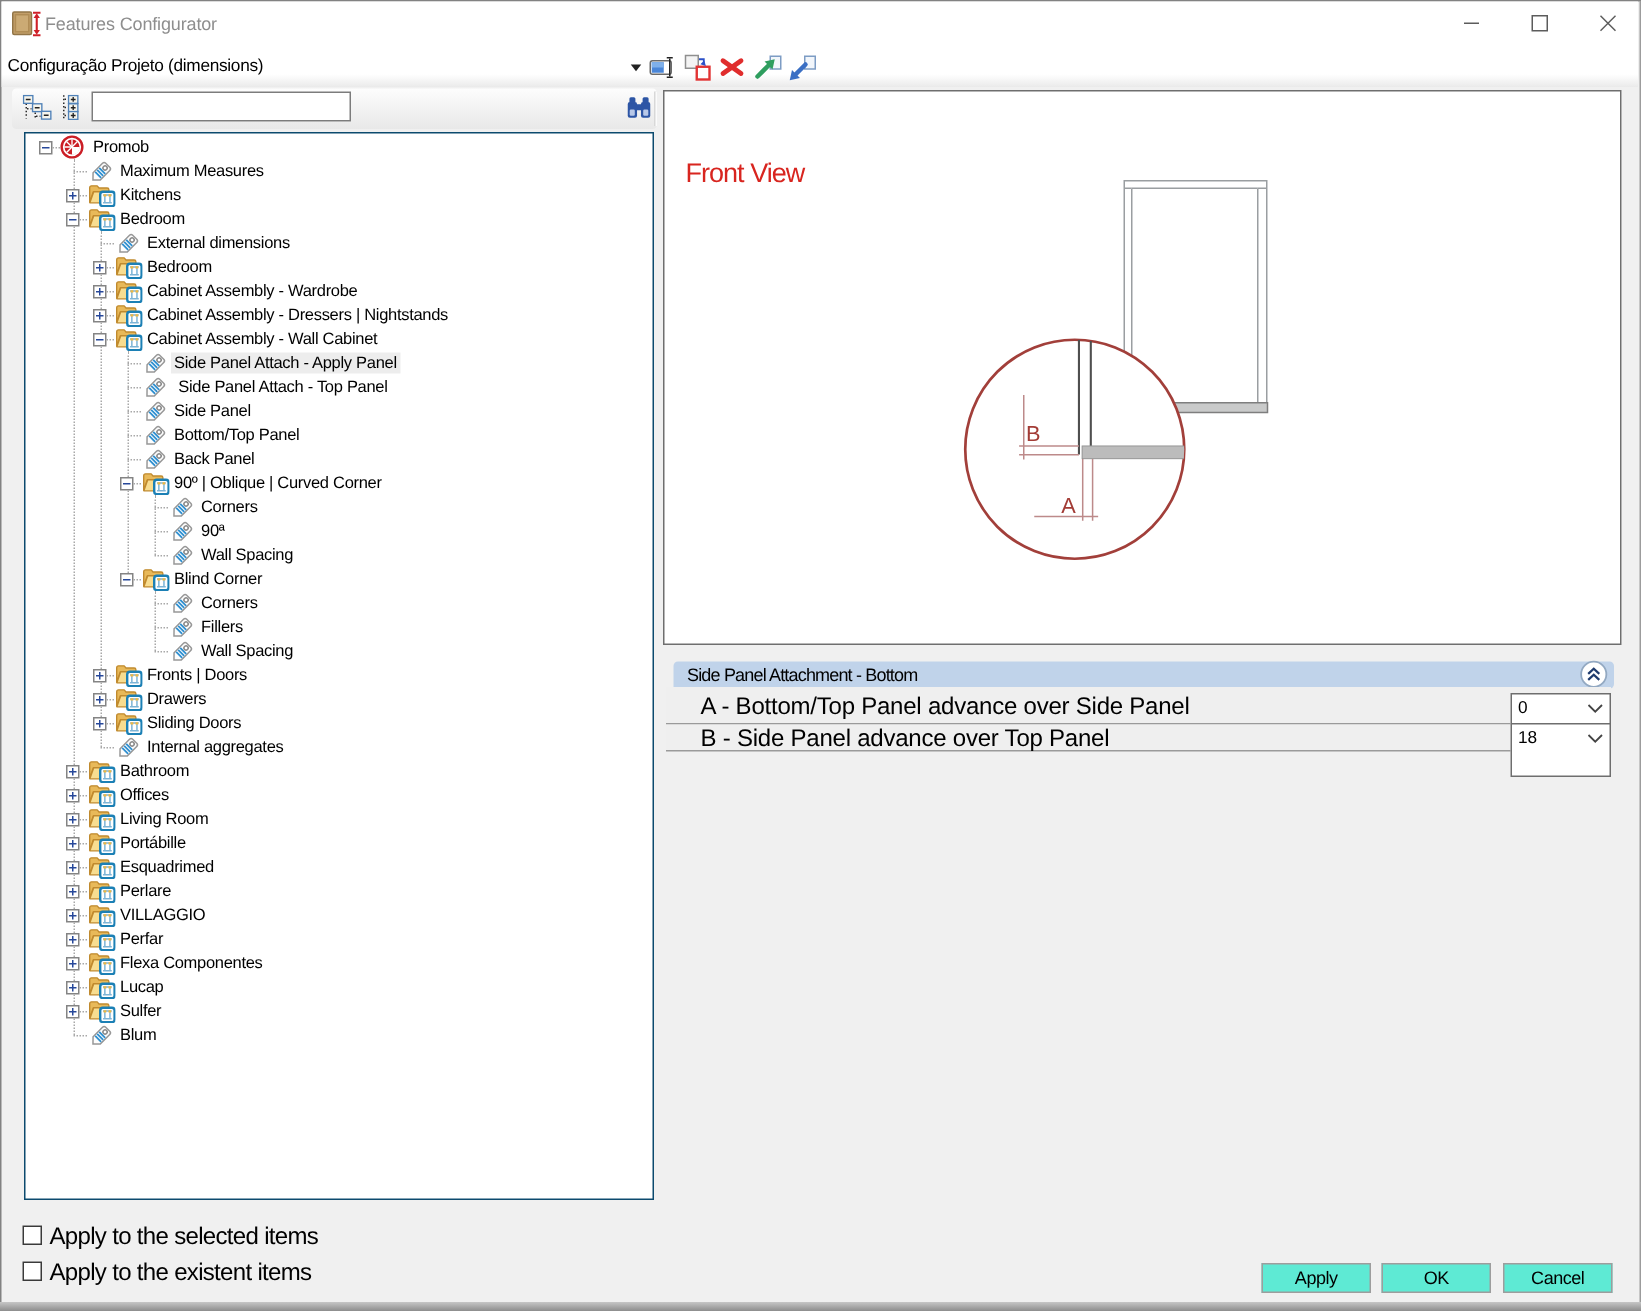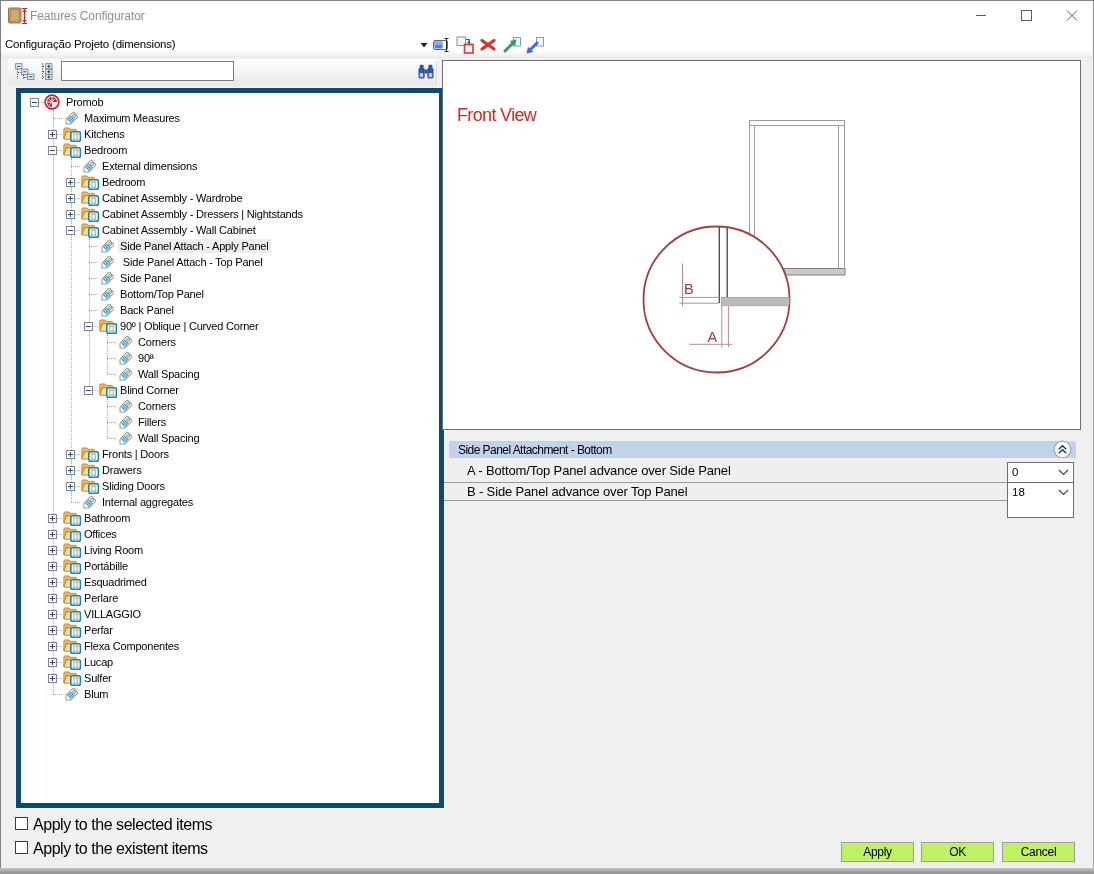--- a/index.html
+++ b/index.html
@@ -8,44 +8,44 @@
 #frame{position:absolute;left:0;top:0;width:1092px;height:874px;border-left:1px solid #828282;border-top:1px solid #828282;border-right:2px solid #9c9c9c}
 #bottomedge{position:absolute;left:0;top:868px;width:1094px;height:6px;background:linear-gradient(#c6c6c6,#8d8d8d)}
 #titlebar{position:absolute;left:1px;top:1px;width:1091px;height:29px;background:#fff}
 #title{position:absolute;left:30px;top:9px;font-size:12px;color:#8e8e8e;letter-spacing:-0.1px}
 #comborow{position:absolute;left:1px;top:30px;width:1091px;height:28px;background:linear-gradient(#fff 70%,#eaeaea)}
 #combotext{position:absolute;left:5px;top:38px;font-size:11.5px;letter-spacing:-0.2px;color:#000}
 
 #lstrip{position:absolute;left:8px;top:59px;width:430px;height:27px;background:linear-gradient(#fdfdfd,#e8e8e8);border-radius:3px}
 #search{position:absolute;left:61px;top:61px;width:171px;height:18px;background:#fff;border:1px solid #7c7c7c}
 
-#tree{position:absolute;left:16px;top:88px;width:418px;height:710px;background:#fff;border:5px solid #0c4a6e;overflow:hidden}
+#tree{position:absolute;left:16px;top:88px;width:418px;height:710px;background:#fff;border:1px solid #0c4a6e;overflow:hidden}
 #treein{position:absolute;left:-17px;top:-89px;width:1094px;height:874px}
 .vd{position:absolute;width:0;border-left:1px dotted #a8a8a8}
 .hd{position:absolute;height:0;border-top:1px dotted #a8a8a8}
 .exp{position:absolute;width:9px;height:9px;background:#fff;border:1px solid #848484;box-sizing:border-box}
 .exp .mn{position:absolute;left:1px;top:3px;width:5px;height:1px;background:#27489a}
 .exp .pl{position:absolute;left:3px;top:1px;width:1px;height:5px;background:#27489a}
 .ti{position:absolute}
 .tt{position:absolute;font-size:11px;letter-spacing:-0.2px;color:#000;white-space:pre;height:14px;line-height:14px;padding:0 2px}
 .tt.sel{background:#ededed}
 
 #preview{position:absolute;left:442px;top:60px;width:639px;height:370px;background:#fff;border:1px solid #6e6e6e;box-sizing:border-box}
 
 #sechead{position:absolute;left:449px;top:441px;width:627px;height:17.5px;background:#c0d3ea;border-radius:3px 3px 3px 0}
 #sechead span{position:absolute;left:9px;top:2px;font-size:12px;letter-spacing:-0.55px}
 .prow{position:absolute;left:444px;width:630px;height:22px;border-bottom:1px solid #9a9a9a;background:#efefef}
-.prow span{position:absolute;left:23px;top:4px;font-size:13px;letter-spacing:-0.15px}
+.prow span{position:absolute;left:23px;top:4px;font-size:16px;letter-spacing:-0.15px}
 .combo{position:absolute;left:1007px;width:67px;height:20px;background:#fff;border:1px solid #6e6e6e;box-sizing:border-box}
 .combo b{position:absolute;left:4px;top:3px;font-size:11.5px;font-weight:normal}
 
 .cb{position:absolute;left:15px;width:13px;height:13px;background:#fff;border:1px solid #3a3a3a;box-sizing:border-box}
 .cbl{position:absolute;left:33px;font-size:16px;letter-spacing:-0.45px}
 
-.btn{position:absolute;top:842px;width:73px;height:20px;background:#bef264;border:1px solid #9d9d9d;box-sizing:border-box;text-align:center;font-size:12px;letter-spacing:-0.3px;line-height:18px}
+.btn{position:absolute;top:842px;width:73px;height:20px;background:#5eead4;border:1px solid #9d9d9d;box-sizing:border-box;text-align:center;font-size:12px;letter-spacing:-0.3px;line-height:18px}
 </style></head>
 <body>
 <div id="frame"></div>
 <div id="titlebar"></div>
 <div id="comborow"></div>
 <div id="bottomedge"></div>
 
 <svg class="abs" style="left:8px;top:7px" width="20" height="18" viewBox="0 0 20 18">
   <rect x="0.5" y="1" width="12.5" height="15" rx="1" fill="#c3a06b" stroke="#927547"></rect>
   <rect x="2.3" y="2.8" width="8.9" height="11.4" fill="#cbaa74" stroke="#b08c55"></rect>

